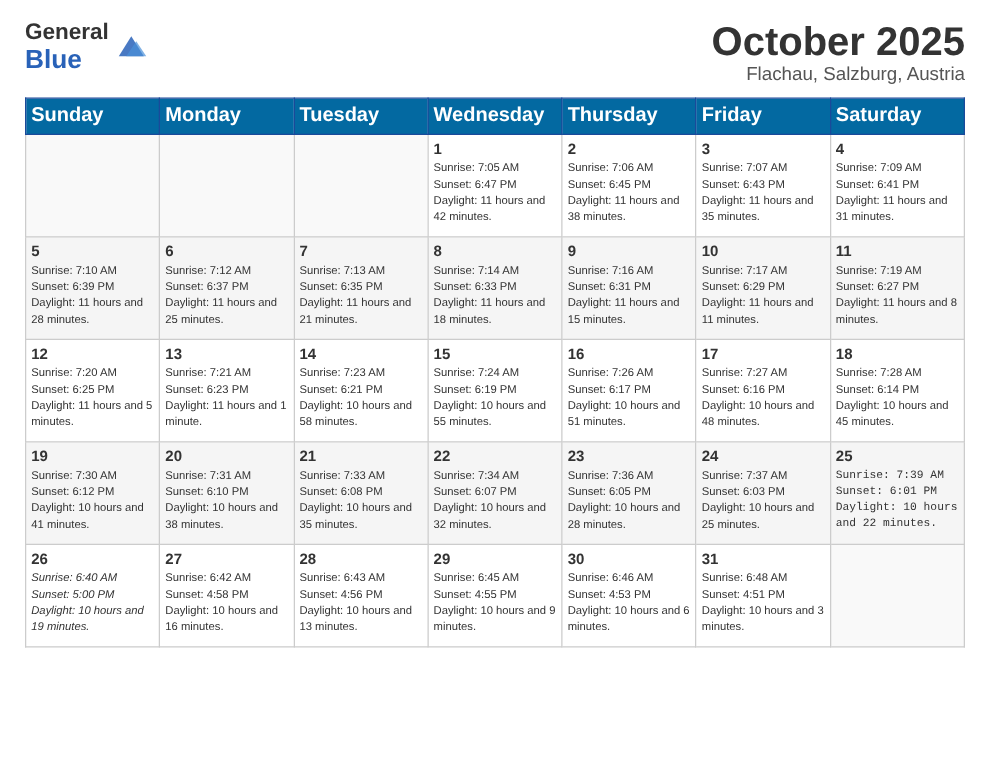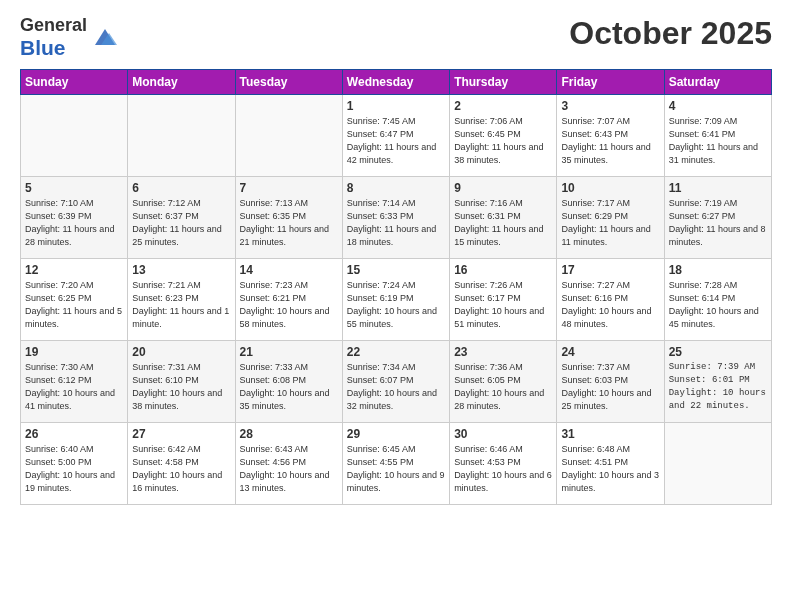--- a/index.html
+++ b/index.html
@@ -58,23 +58,23 @@
     .location {
       font-size: 15px;
       color: #555;
     }
     .calendar {
       width: 100%;
       border-collapse: collapse;
       table-layout: fixed;
     }
     .calendar th {
-      background-color: #a21caf;
+      background-color: #0369a1;
       color: #fff;
-      font-size: 12px;
+      font-size: 16px;
       font-weight: bold;
       padding: 5px 4px;
       text-align: left;
       border: 1px solid #1a4a9a;
     }
     .calendar td {
       border: 1px solid #ccc;
       vertical-align: top;
       padding: 4px 4px 3px 4px;
       font-size: 9.5px;
@@ -115,20 +115,21 @@
         <span class="logo-general">General</span>
         <span class="logo-blue">Blue</span>
       </div>
       <svg class="logo-icon" viewBox="0 0 28 28" xmlns="http://www.w3.org/2000/svg">
         <polygon points="4,22 14,6 24,22" fill="#2962b8" opacity="0.85"></polygon>
         <polygon points="10,22 18,10 26,22" fill="#4a90d9" opacity="0.7"></polygon>
       </svg>
     </div>
     <div class="title-block">
       <div class="month-title">October 2025</div>
+      <div class="location">Flachau, Salzburg, Austria</div>
     </div>
   </div>
 
   <table class="calendar">
     <thead>
       <tr>
         <th>Sunday</th>
         <th>Monday</th>
         <th>Tuesday</th>
         <th>Wednesday</th>
@@ -137,21 +138,21 @@
         <th>Saturday</th>
       </tr>
     </thead>
     <tbody id="calendar-body">
     <tr>
           <td class="empty"></td>
           <td class="empty"></td>
           <td class="empty"></td>
           <td>
             <span class="day-number">1</span>
-            <div class="day-info" style="white-space: pre-line;">Sunrise: 7:45 AM
+            <div class="day-info" style="white-space: pre-line;">Sunrise: 7:05 AM
 Sunset: 6:47 PM
 Daylight: 11 hours and 42 minutes.</div>
           </td>
           <td>
             <span class="day-number">2</span>
             <div class="day-info" style="white-space: pre-line;">Sunrise: 7:06 AM
 Sunset: 6:45 PM
 Daylight: 11 hours and 38 minutes.</div>
           </td>
           <td>
@@ -295,21 +296,21 @@
           <td>
             <span class="day-number">25</span>
             <div class="day-info" style="white-space: pre-line; font-family: Liberation Mono, monospace;">Sunrise: 7:39 AM
 Sunset: 6:01 PM
 Daylight: 10 hours and 22 minutes.</div>
           </td>
         </tr>
         <tr>
           <td>
             <span class="day-number">26</span>
-            <div class="day-info" style="white-space: pre-line;">Sunrise: 6:40 AM
+            <div class="day-info" style="white-space: pre-line; font-style: italic;">Sunrise: 6:40 AM
 Sunset: 5:00 PM
 Daylight: 10 hours and 19 minutes.</div>
           </td>
           <td>
             <span class="day-number">27</span>
             <div class="day-info" style="white-space: pre-line;">Sunrise: 6:42 AM
 Sunset: 4:58 PM
 Daylight: 10 hours and 16 minutes.</div>
           </td>
           <td>

